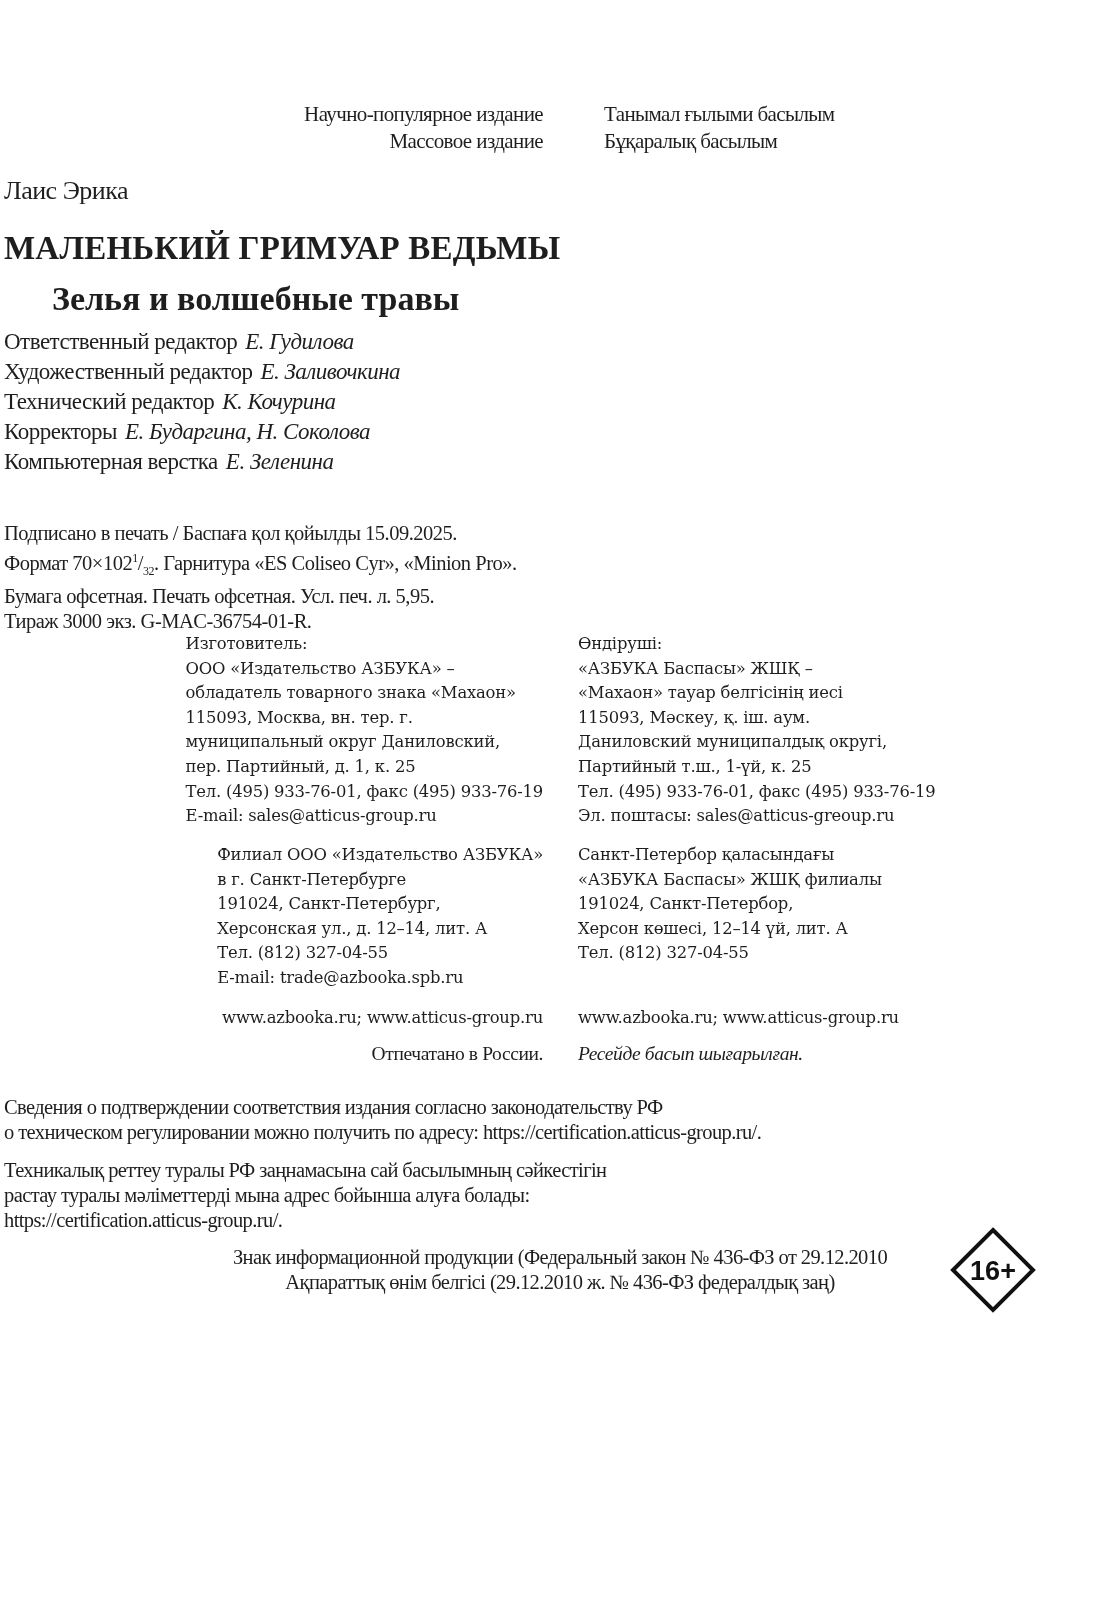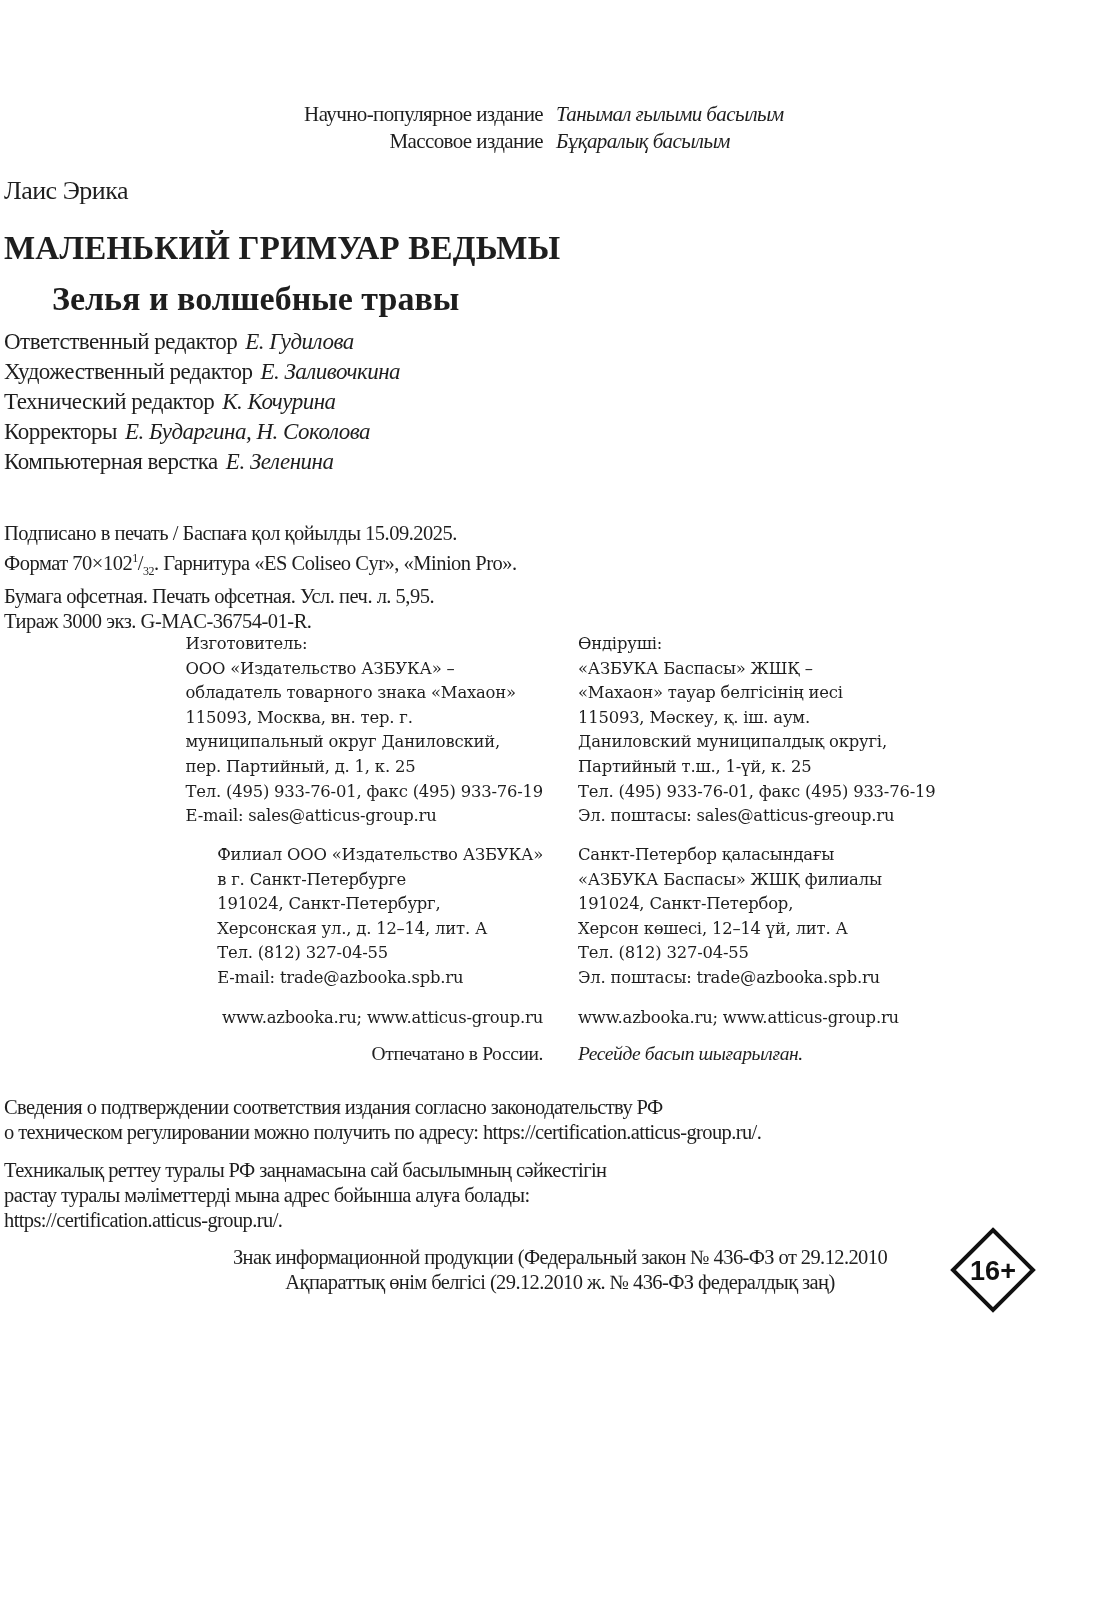--- a/index.html
+++ b/index.html
@@ -9,21 +9,21 @@
     font-family: "Liberation Serif", "DejaVu Serif", serif;
   }
   .abs { position: absolute; }
   .center { left: 4px; width: 1100px; }
   .cond { font-family: "Liberation Serif", serif; font-size: 21px; letter-spacing: -0.6px; }
 
   
   .twocol { position: absolute; left: 0; width: 1100px; }
   .twocol .row { position: relative; height: 27px; }
   .twocol .l { position: absolute; right: 557px; text-align: right; white-space: nowrap; }
-  .twocol .r { position: absolute; left: 556px; text-align: right; white-space: nowrap; font-style: italic; }
+  .twocol .r { position: absolute; left: 604px; text-align: right; white-space: nowrap; }
 
   .author { top: 176px; font-size: 26px; letter-spacing: -0.5px; }
   .title { top: 230px; font-size: 33px; font-weight: bold; letter-spacing: 0.2px; }
   .subtitle { top: 280px; font-size: 34px; font-weight: bold; padding-left: 48px; }
 
   .credits { top: 327px; font-size: 23px; line-height: 30px; letter-spacing: -0.5px; }
   .credits .name { font-style: italic; margin-left: 8px; }
 
   .print { top: 521px; font-size: 20.5px; line-height: 25px; letter-spacing: -0.5px; }
   .frac sup, .frac sub { font-size: 12px; }
@@ -111,21 +111,20 @@
       <span class="line">Херсонская ул., д. 12–14, лит. А</span>
       <span class="line">Тел. (812) 327-04-55</span>
       <span class="line">E-mail: trade@azbooka.spb.ru</span>
     </div>
     <div class="colR">
       <span class="line">Санкт-Петербор қаласындағы</span>
       <span class="line">«АЗБУКА Баспасы» ЖШҚ филиалы</span>
       <span class="line">191024, Санкт-Петербор,</span>
       <span class="line">Херсон көшесі, 12–14 үй, лит. А</span>
       <span class="line">Тел. (812) 327-04-55</span>
-      <span class="line">Эл. поштасы: trade@azbooka.spb.ru</span>
     </div>
   </div>
 
   <div class="block" style="top:1006px;">
     <div class="colL">www.azbooka.ru; www.atticus-group.ru</div>
     <div class="colR">www.azbooka.ru; www.atticus-group.ru</div>
   </div>
 
   <div class="block" style="top:1042px;">
     <div class="colL cond" style="font-family:'Liberation Serif',serif;font-size:19.5px;letter-spacing:-0.4px;">Отпечатано в России.</div>

